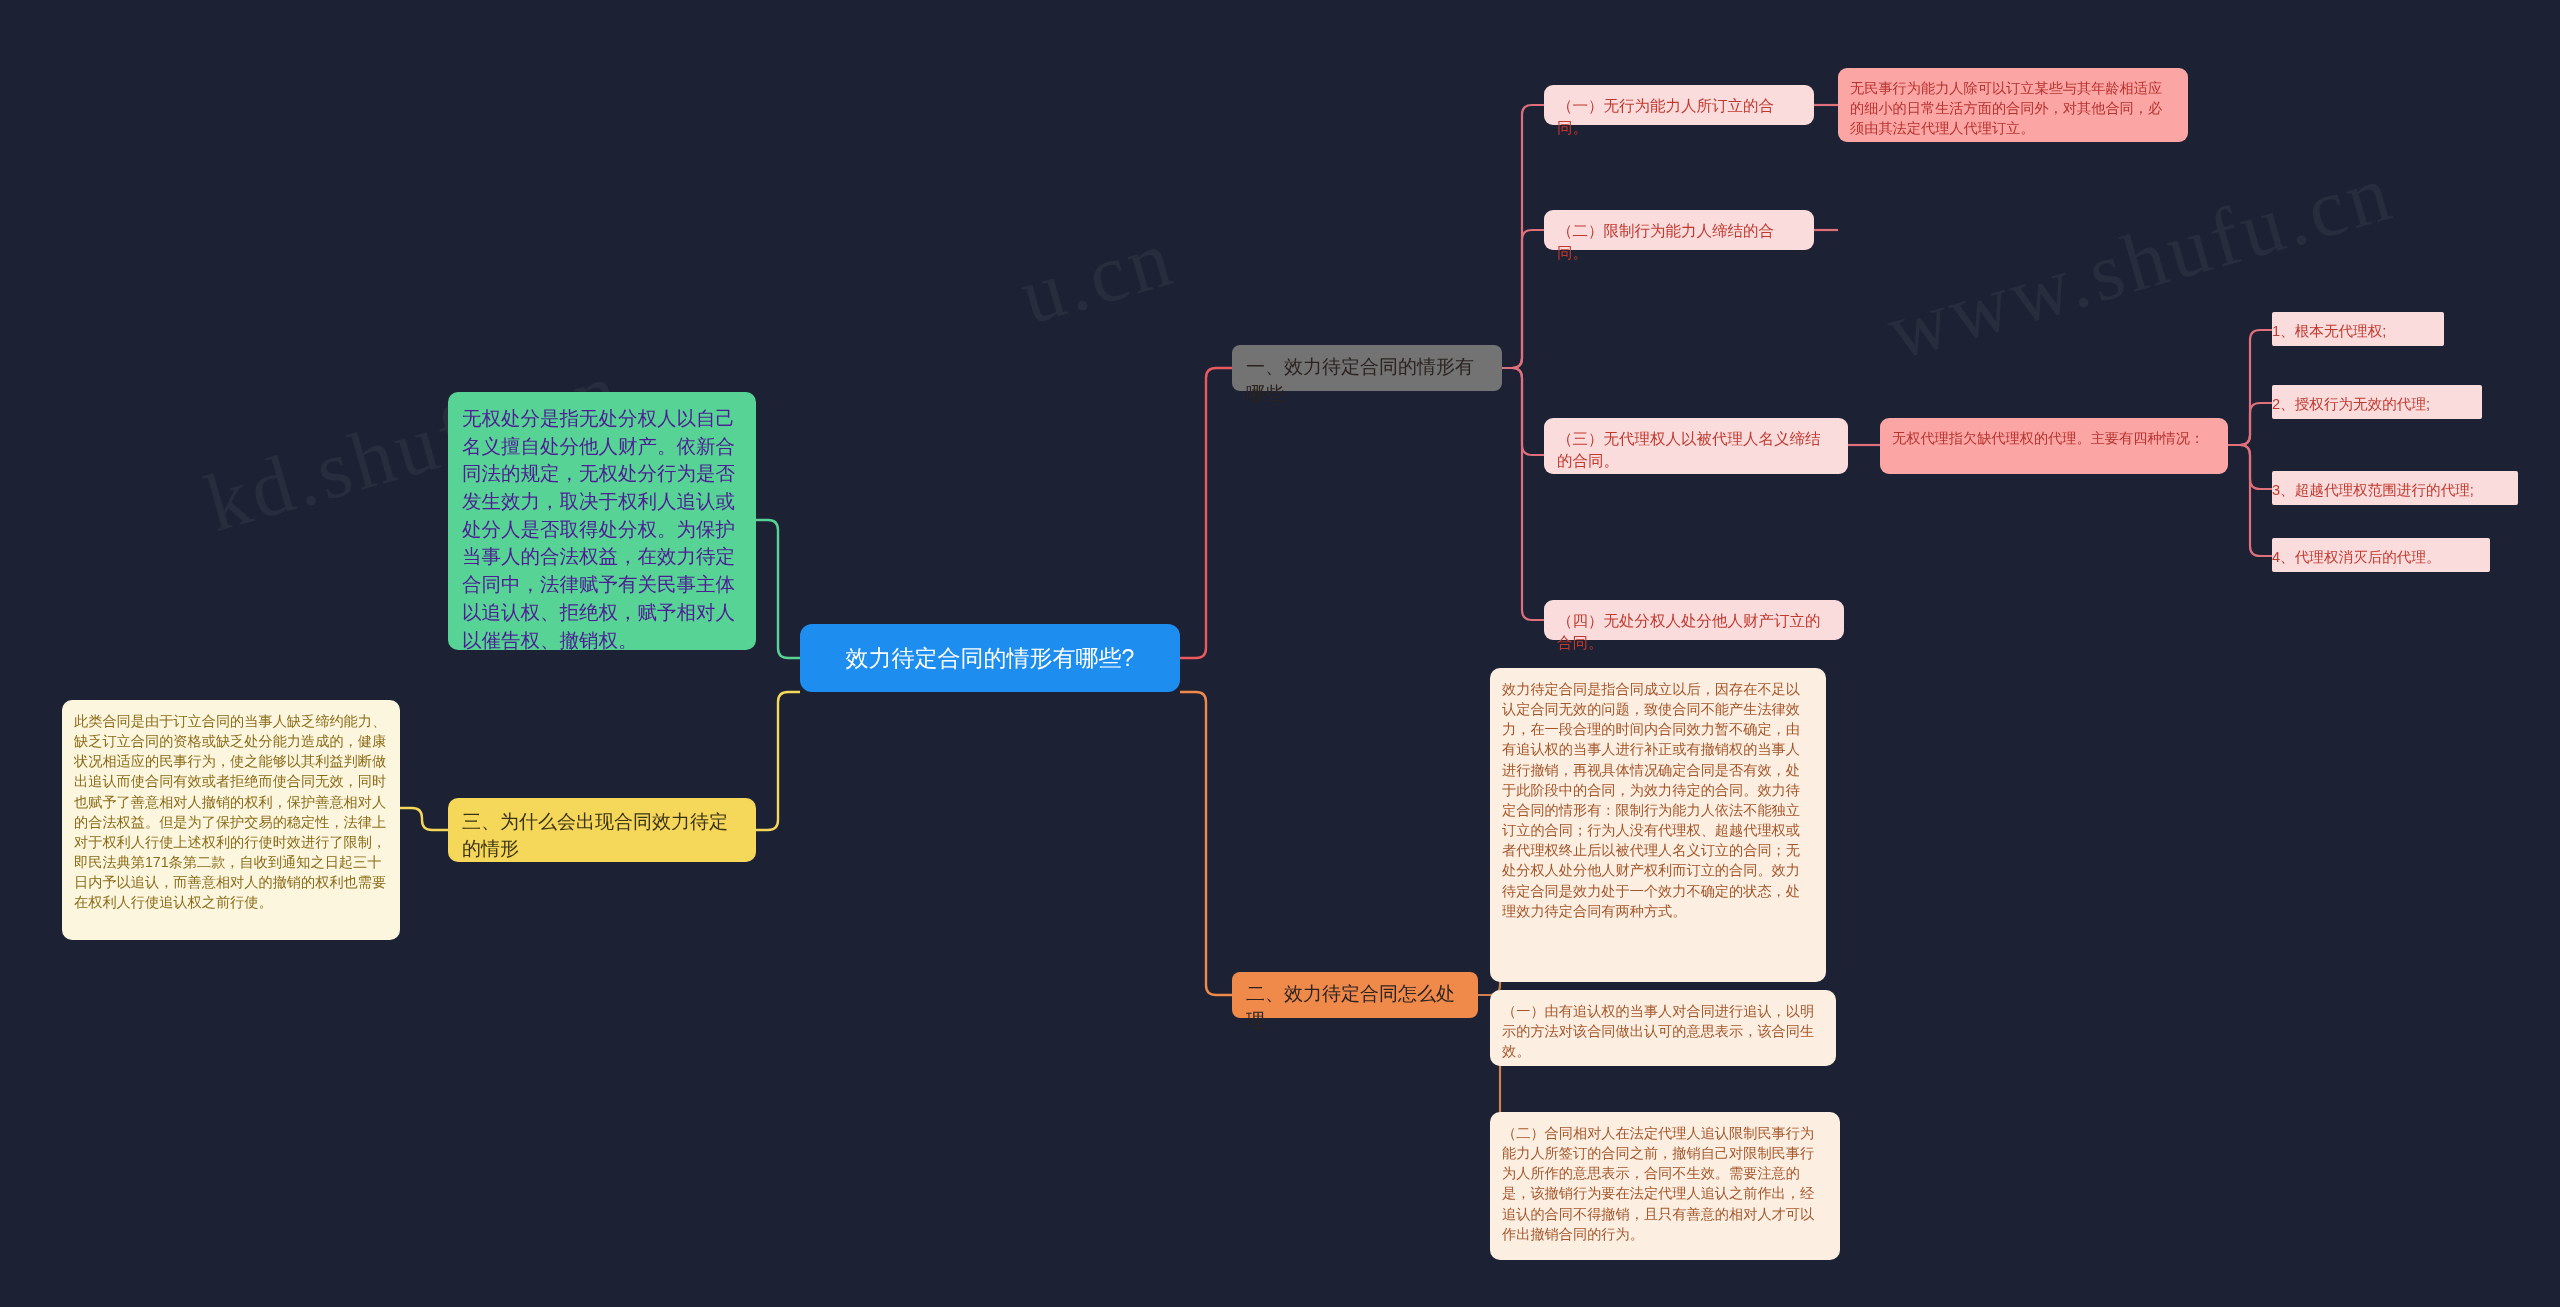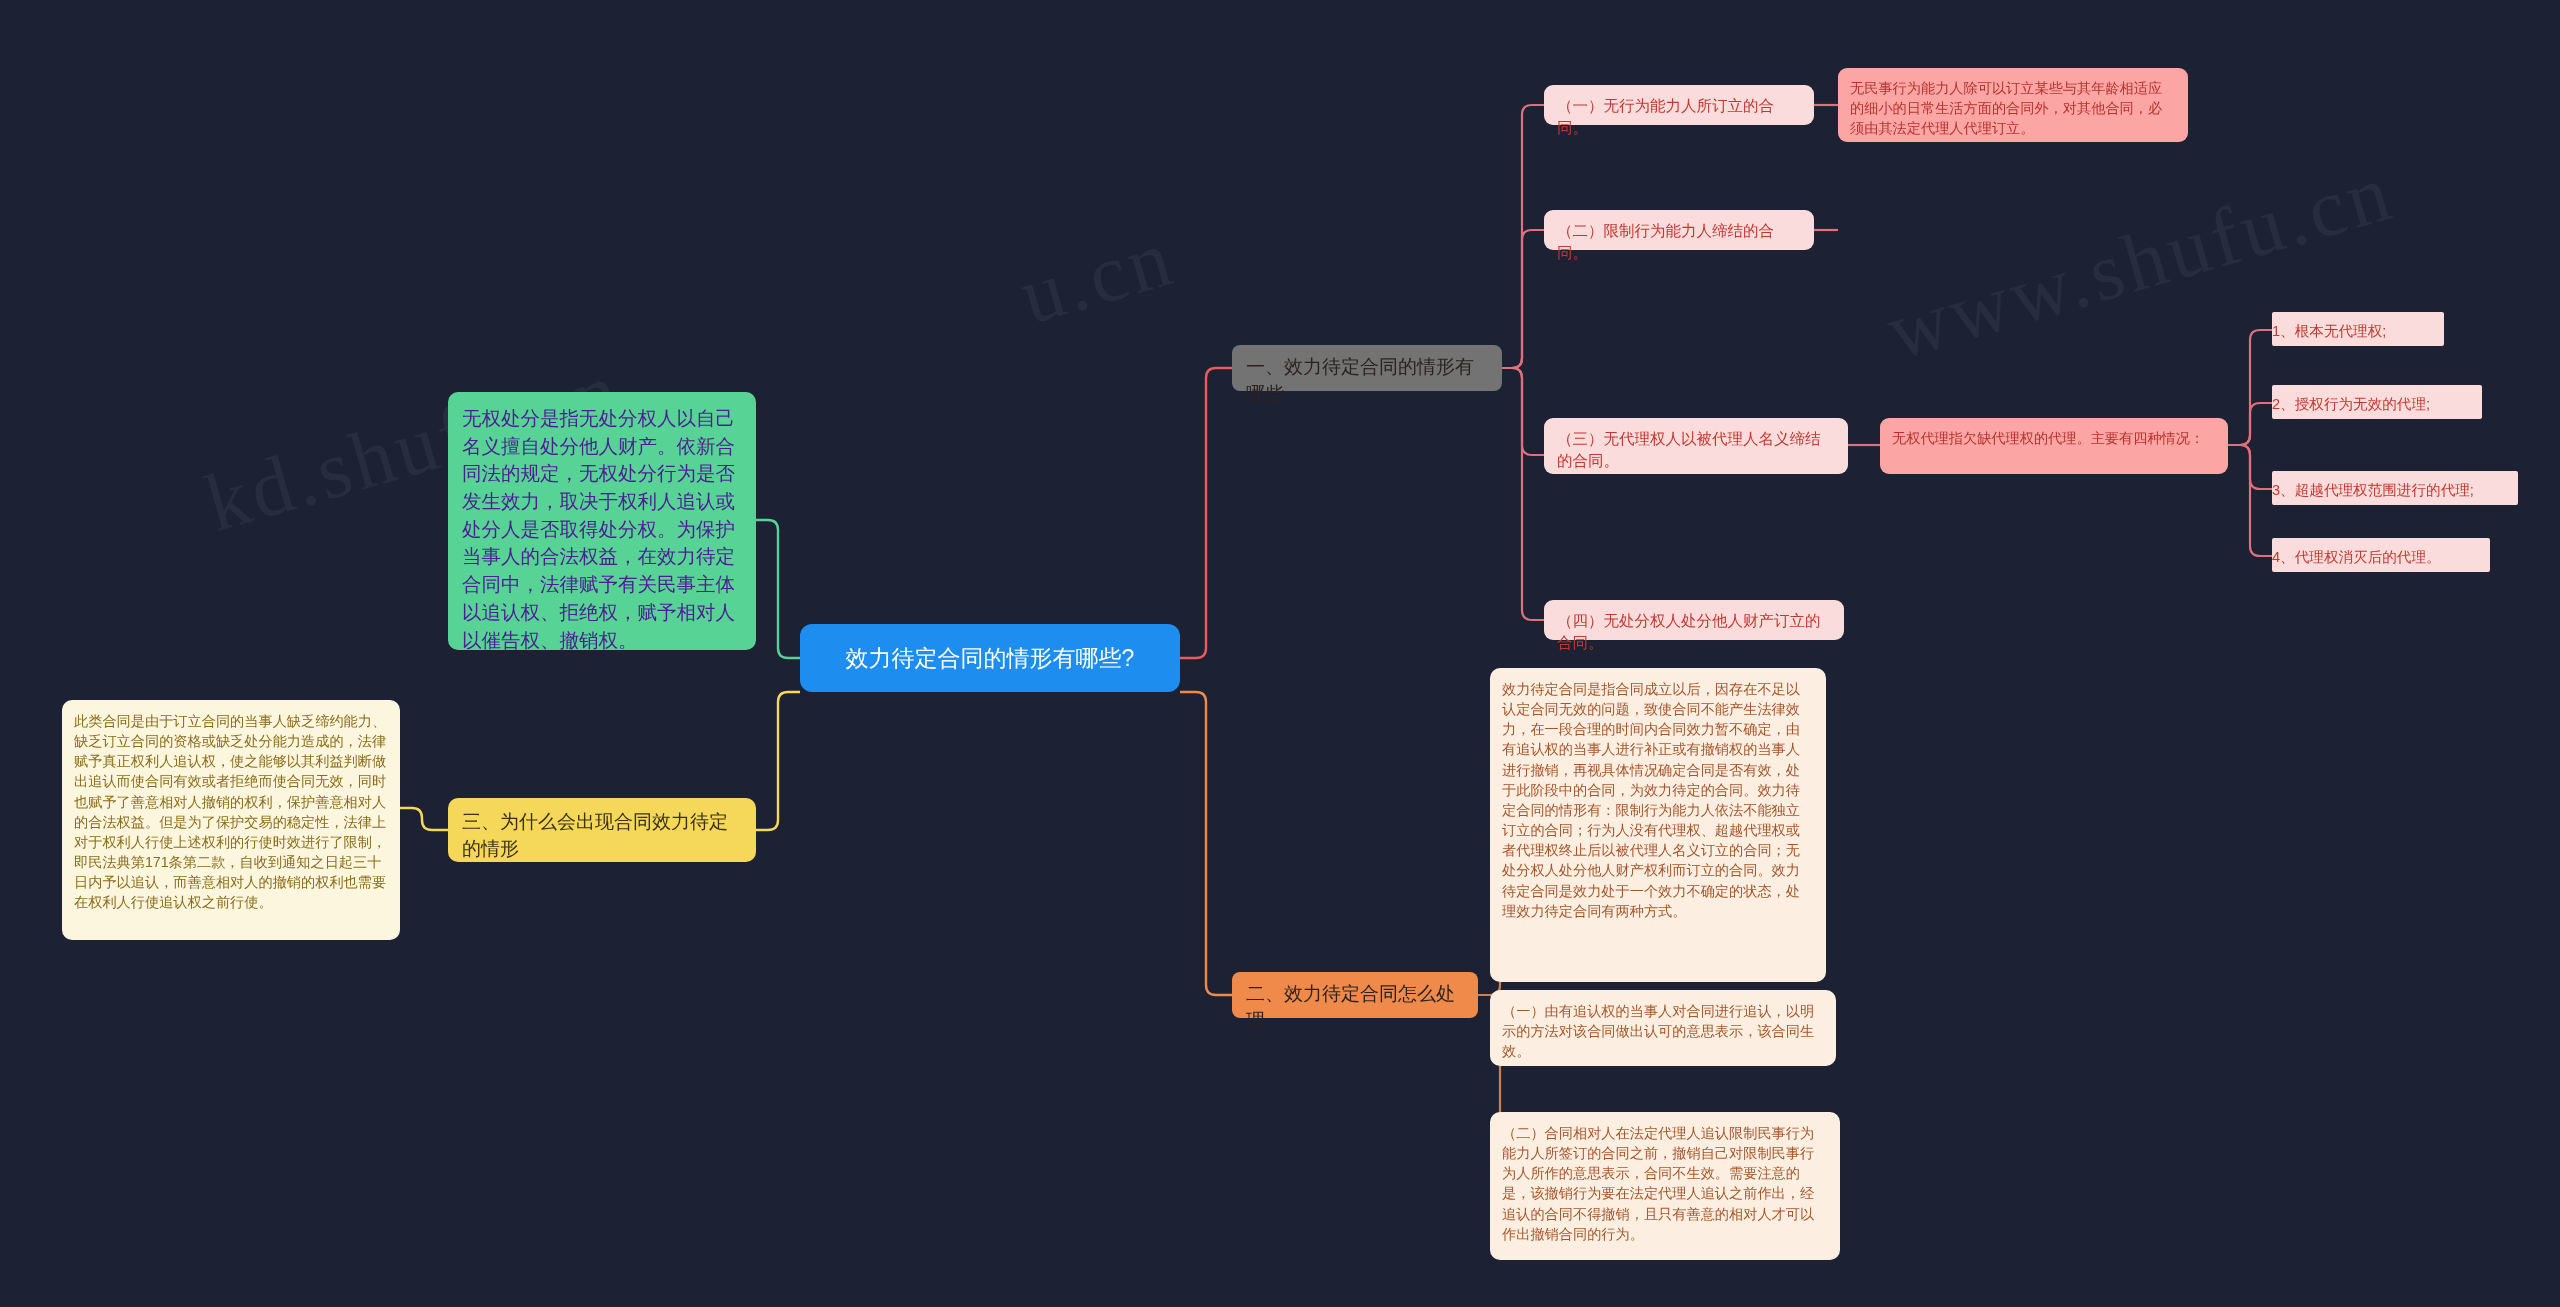--- a/index.html
+++ b/index.html
@@ -94,21 +94,21 @@
   <div class="wm wm1">kd.shufu.cn</div>
   <div class="wm wm2">u.cn</div>
   <div class="wm wm3">www.shufu.cn</div>
 
   <div class="node n-center" style="left:800px;top:624px;width:380px;height:68px;">效力待定合同的情形有哪些?</div>
 
   <div class="node n-green" style="left:448px;top:392px;width:308px;height:258px;">无权处分是指无处分权人以自己名义擅自处分他人财产。依新合同法的规定，无权处分行为是否发生效力，取决于权利人追认或处分人是否取得处分权。为保护当事人的合法权益，在效力待定合同中，法律赋予有关民事主体以追认权、拒绝权，赋予相对人以催告权、撤销权。</div>
 
   <div class="node n-yellow" style="left:448px;top:798px;width:308px;height:64px;">三、为什么会出现合同效力待定的情形</div>
 
-  <div class="node n-cream" style="left:62px;top:700px;width:338px;height:240px;">此类合同是由于订立合同的当事人缺乏缔约能力、缺乏订立合同的资格或缺乏处分能力造成的，法律赋予真正权利人追认权，使之能够以其利益判断做出追认而使合同有效或者拒绝而使合同无效，同时也赋予了善意相对人撤销的权利，保护善意相对人的合法权益。但是为了保护交易的稳定性，法律上对于权利人行使上述权利的行使时效进行了限制，即民法典第171条第二款，自收到通知之日起三十日内予以追认，而善意相对人的撤销的权利也需要在权利人行使追认权之前行使。</div>
+  <div class="node n-cream" style="left:62px;top:700px;width:338px;height:240px;">此类合同是由于订立合同的当事人缺乏缔约能力、缺乏订立合同的资格或缺乏处分能力造成的，健康状况相适应的民事行为，使之能够以其利益判断做出追认而使合同有效或者拒绝而使合同无效，同时也赋予了善意相对人撤销的权利，保护善意相对人的合法权益。但是为了保护交易的稳定性，法律上对于权利人行使上述权利的行使时效进行了限制，即民法典第171条第二款，自收到通知之日起三十日内予以追认，而善意相对人的撤销的权利也需要在权利人行使追认权之前行使。</div>
 
   <div class="node n-red" style="left:1232px;top:345px;width:270px;height:46px;">一、效力待定合同的情形有哪些</div>
 
   <div class="node n-pink" style="left:1544px;top:85px;width:270px;height:40px;">（一）无行为能力人所订立的合同。</div>
   <div class="node n-pink-note" style="left:1838px;top:68px;width:350px;height:74px;">无民事行为能力人除可以订立某些与其年龄相适应的细小的日常生活方面的合同外，对其他合同，必须由其法定代理人代理订立。</div>
 
   <div class="node n-pink" style="left:1544px;top:210px;width:270px;height:40px;">（二）限制行为能力人缔结的合同。</div>
 
   <div class="node n-pink" style="left:1544px;top:418px;width:304px;height:56px;">（三）无代理权人以被代理人名义缔结的合同。</div>
   <div class="node n-pink-note" style="left:1880px;top:418px;width:348px;height:56px;">无权代理指欠缺代理权的代理。主要有四种情况：</div>

